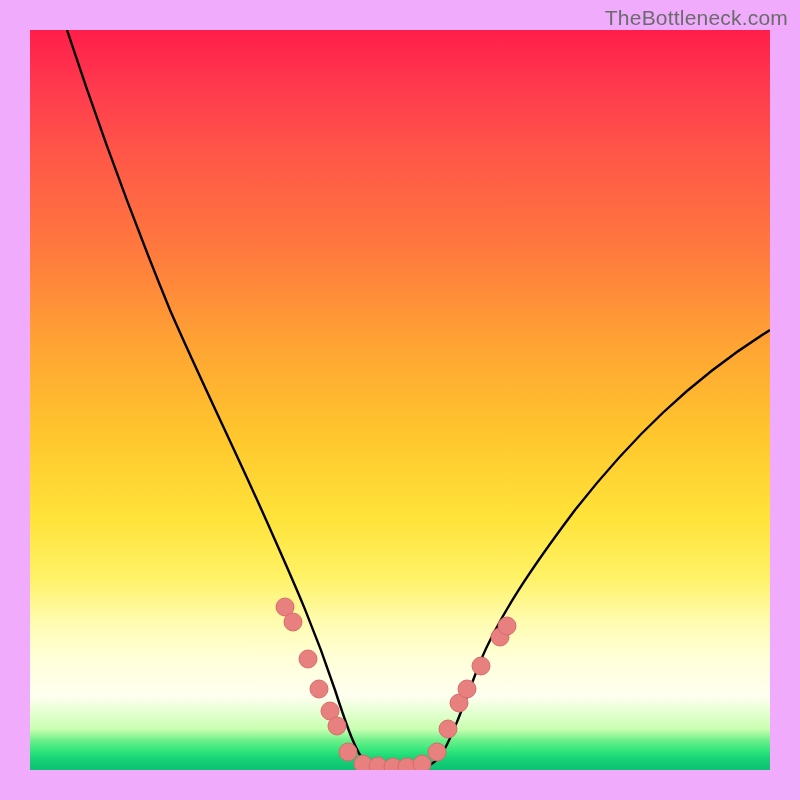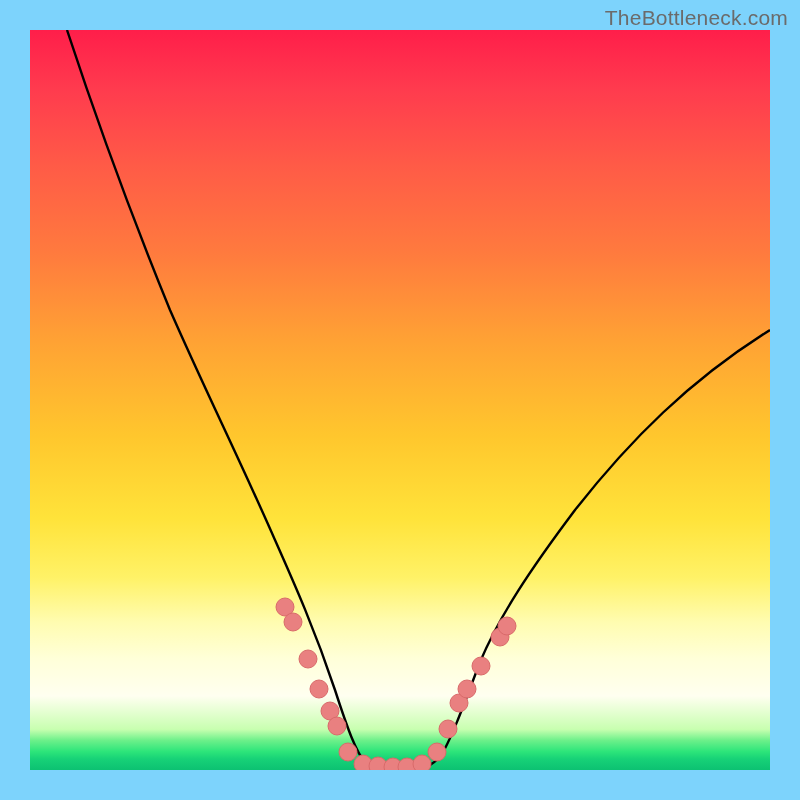--- a/index.html
+++ b/index.html
@@ -7,21 +7,21 @@
     padding: 0;
     width: 800px;
     height: 800px;
     overflow: hidden;
     background: #000;
     font-family: Arial, Helvetica, sans-serif;
   }
   .frame {
     position: absolute;
     inset: 0;
-    background: #7dd3fc;
+    background: #f0abfc;
   }
   .plot {
     position: absolute;
     left: 30px;
     top: 30px;
     width: 740px;
     height: 740px;
     
     background: linear-gradient(to bottom,
       #ff1e4a 0%,

